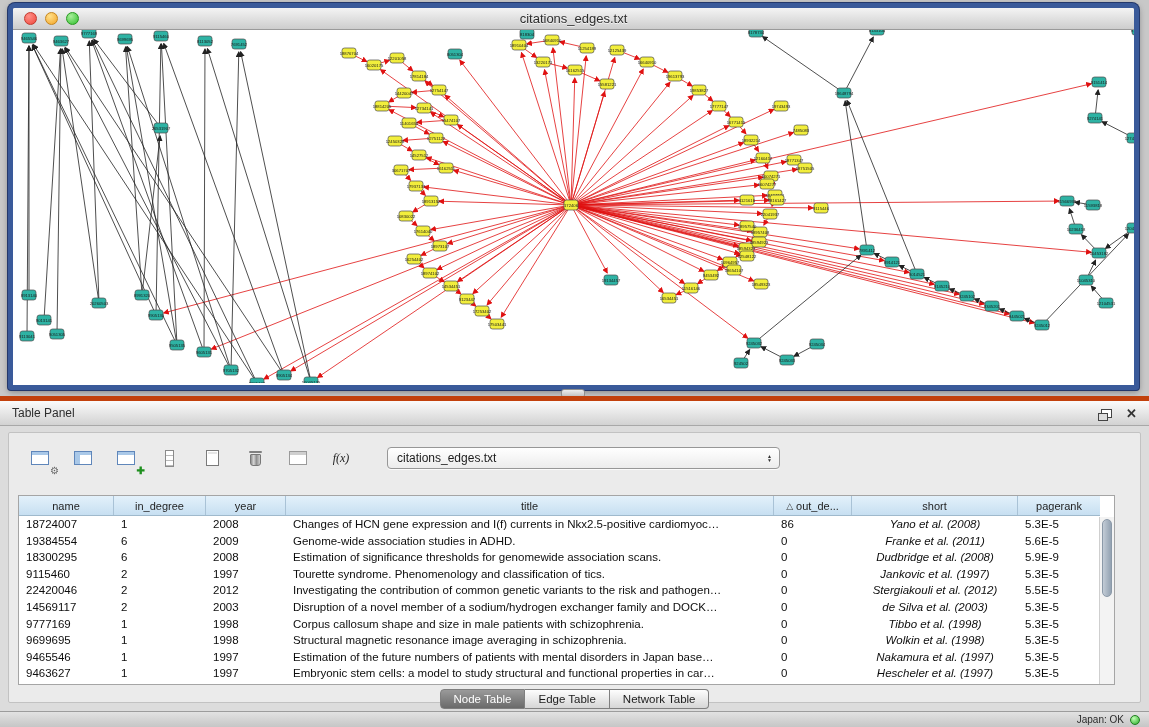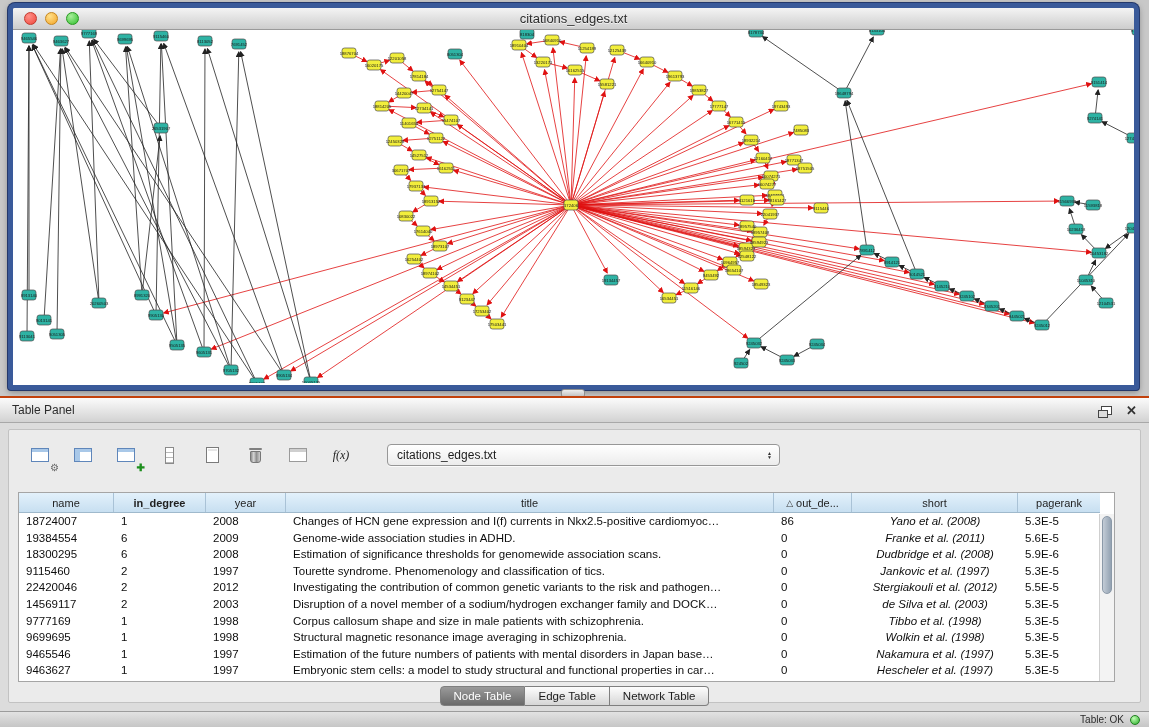--- a/index.html
+++ b/index.html
@@ -21,21 +21,21 @@
   .win-title { font-size:13px; color:#2e2e2e; text-shadow:0 1px 0 rgba(255,255,255,.7); }
   .canvas { position:relative; width:1121px; height:353px; background:#fff; overflow:hidden; }
   .canvas svg { display:block; width:100%; height:100%; }
 
   
   .splitter { position:absolute; left:561px; top:389px; width:24px; height:9px;
     background:linear-gradient(#ededed,#bdbdbd); border:1px solid #8f8f8f; border-radius:3px; }
 
   
   .table-panel { position:absolute; left:0; top:396px; width:1149px; height:315px;
-    background:#dcdcdc; border-top:2px solid #c2410c; }
+    background:#dcdcdc; border-top:5px solid #c2410c; }
   .panel-header { height:25px; background:linear-gradient(#fbfbfb,#d2d2d2);
     border-bottom:1px solid #a8a8a8; display:flex; align-items:center; padding:0 12px; }
   .panel-title { font-size:12px; color:#2d2d2d; }
   .panel-header-icons { margin-left:auto; display:flex; align-items:center; gap:14px; }
   .float-ico { width:11px; height:9px; border:1px solid #444; position:relative; display:inline-block; background:#fff; }
   .float-ico::after { content:""; position:absolute; left:-4px; bottom:-4px; width:8px; height:6px;
     border:1px solid #444; background:#ddd; }
   .close-ico { font-size:13px; font-weight:bold; color:#333; line-height:13px; cursor:default; }
 
   .panel-inner { position:absolute; top:31px; left:8px; right:8px; bottom:8px;
@@ -67,21 +67,21 @@
     font-size:5px; line-height:4.5px; color:#333; }
 
   
   .tbl-wrap { position:relative; margin:22px 16px 0 9px; width:1097px; height:190px;
     background:#fff; border:1px solid #a5a5a5; overflow:hidden; }
   .tbl-head { display:flex; height:20px; width:1081px; background:linear-gradient(#e3f1fb,#c7dff1);
     border-bottom:1px solid #9fb9cc; font-size:11px; }
   .hc { display:flex; align-items:center; justify-content:center; gap:3px;
     border-right:1px solid #a9c2d6; color:#1f1f1f; overflow:hidden; white-space:nowrap; }
   .sort { font-size:9px; color:#3a3a3a; }
-  .hc:nth-child(1){ width:95px; } .hc:nth-child(2){ width:92px;font-weight:bold; } .hc:nth-child(3){ width:80px; }
+  .hc:nth-child(1){ width:95px; } .hc:nth-child(2){ width:92px; } .hc:nth-child(3){ width:80px; }
   .hc:nth-child(4){ width:488px; } .hc:nth-child(5){ width:78px; } .hc:nth-child(6){ width:166px; }
   .hc:nth-child(7){ width:82px; border-right:none; }
   .tbl-body { width:1081px; }
   .tr { display:flex; height:16.6px; }
   .rc { line-height:16.6px; font-size:11.5px; color:#0d0d0d; padding-left:7px;
     white-space:nowrap; overflow:hidden; }
   .rc:nth-child(1){ width:95px; } .rc:nth-child(2){ width:92px; } .rc:nth-child(3){ width:80px; }
   .rc:nth-child(4){ width:488px; } .rc:nth-child(5){ width:78px; }
   .rc:nth-child(6){ width:166px; text-align:center; padding-left:0;font-style:italic; }
   .rc:nth-child(7){ width:82px; }
@@ -845,21 +845,21 @@
             <div class="rc">Franke et al. (2011)</div>
             <div class="rc">5.6E-5</div>
           </div>
           <div class="tr">
             <div class="rc">18300295</div>
             <div class="rc">6</div>
             <div class="rc">2008</div>
             <div class="rc">Estimation of significance thresholds for genomewide association scans.</div>
             <div class="rc">0</div>
             <div class="rc">Dudbridge et al. (2008)</div>
-            <div class="rc">5.9E-6</div>
+            <div class="rc">5.9E-9</div>
           </div>
           <div class="tr">
             <div class="rc">9115460</div>
             <div class="rc">2</div>
             <div class="rc">1997</div>
             <div class="rc">Tourette syndrome. Phenomenology and classification of tics.</div>
             <div class="rc">0</div>
             <div class="rc">Jankovic et al. (1997)</div>
             <div class="rc">5.3E-5</div>
           </div>
@@ -925,15 +925,15 @@
 
     <div class="tabs" id="tabs">
         <button class="tab active">Node Table</button>
         <button class="tab">Edge Table</button>
         <button class="tab">Network Table</button>
       </div>
   </div>
 </div>
 
 <div class="status-bar">
-  <span class="mem-label">Table: OK</span>
+  <span class="mem-label">Japan: OK</span>
   <span class="mem-dot"></span>
 </div>
 
 </body></html>

